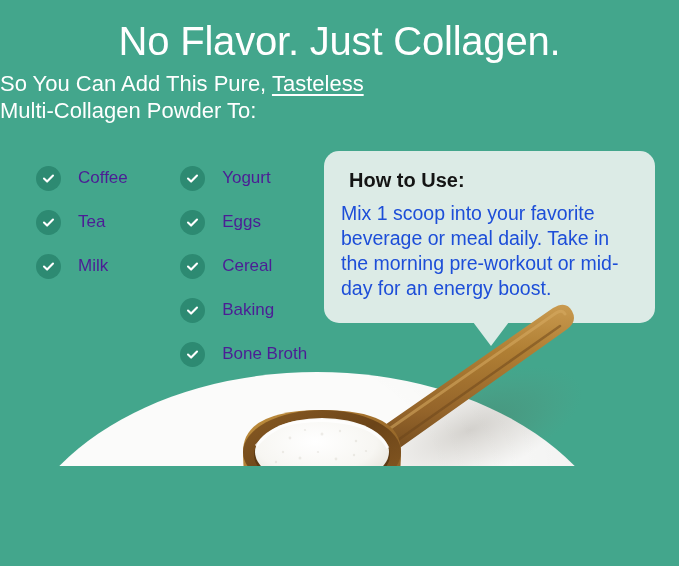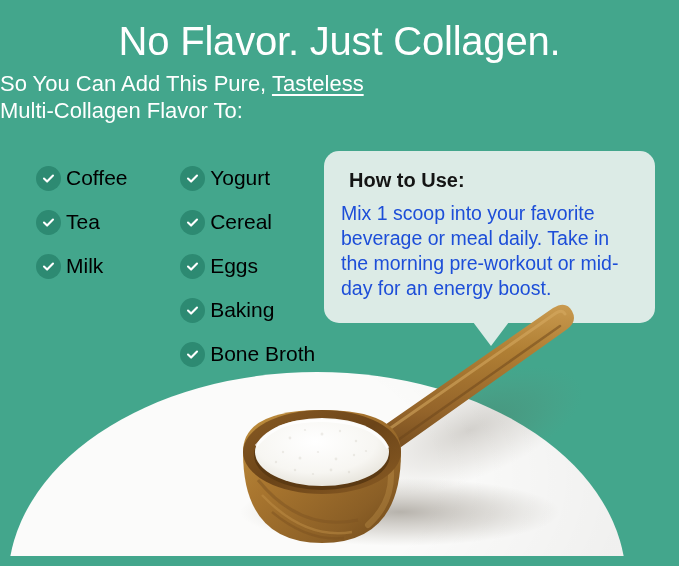--- a/index.html
+++ b/index.html
@@ -9,21 +9,21 @@
   body {
     width: 679px;
     height: 566px;
     overflow: hidden;
     font-family: "Liberation Sans", sans-serif;
     background: #43a68c;
   }
   #poster {
     position: relative;
     width: 679px;
-    height: 556px;
+    height: 466px;
     background: #43a68c;
     overflow: hidden;
   }
 
   
   .table-surface {
     position: absolute;
     left: 8px;
     top: 372px;
     width: 618px;
@@ -97,23 +97,23 @@
     height: 25px;
     border-radius: 50%;
     background: #2d8a72;
     display: flex;
     align-items: center;
     justify-content: center;
     flex: 0 0 auto;
   }
   .check-icon svg { display: block; }
   .check-label {
-    margin-left: 5px;
-    color: #000000;
-    font-size: 21px;
+    margin-left: 17px;
+    color: #4c1d95;
+    font-size: 17px;
     line-height: 24px;
     font-weight: 400;
     white-space: nowrap;
   }
 
   
   .callout {
     position: absolute;
     left: 324px;
     top: 151px;
@@ -164,21 +164,21 @@
 
 <div id="poster">
 
   <div class="table-surface"></div>
   <div class="table-shade"></div>
 
   <div class="headline">No Flavor. Just Collagen.</div>
 
   <div class="subhead">
     <span><span>So You Can Add This Pure, </span><span class="u">Tasteless</span></span><br>
-    <span>Multi-Collagen Flavor To:</span>
+    <span>Multi-Collagen Powder To:</span>
   </div>
 
   <div class="checklist">
 
     <div class="check-col col1">
       <div class="check-row">
         <span class="check-icon">
           <svg width="15" height="15" viewBox="0 0 15 15">
               <path d="M3 7.6 L6.1 10.6 L12 4.6" fill="none" stroke="#ffffff" stroke-width="2.1" stroke-linecap="round" stroke-linejoin="round"></path>
             </svg>
@@ -211,29 +211,29 @@
             </svg>
         </span>
         <span class="check-label">Yogurt</span>
       </div>
       <div class="check-row">
         <span class="check-icon">
           <svg width="15" height="15" viewBox="0 0 15 15">
               <path d="M3 7.6 L6.1 10.6 L12 4.6" fill="none" stroke="#ffffff" stroke-width="2.1" stroke-linecap="round" stroke-linejoin="round"></path>
             </svg>
         </span>
+        <span class="check-label">Eggs</span>
+      </div>
+      <div class="check-row">
+        <span class="check-icon">
+          <svg width="15" height="15" viewBox="0 0 15 15">
+              <path d="M3 7.6 L6.1 10.6 L12 4.6" fill="none" stroke="#ffffff" stroke-width="2.1" stroke-linecap="round" stroke-linejoin="round"></path>
+            </svg>
+        </span>
         <span class="check-label">Cereal</span>
-      </div>
-      <div class="check-row">
-        <span class="check-icon">
-          <svg width="15" height="15" viewBox="0 0 15 15">
-              <path d="M3 7.6 L6.1 10.6 L12 4.6" fill="none" stroke="#ffffff" stroke-width="2.1" stroke-linecap="round" stroke-linejoin="round"></path>
-            </svg>
-        </span>
-        <span class="check-label">Eggs</span>
       </div>
       <div class="check-row">
         <span class="check-icon">
           <svg width="15" height="15" viewBox="0 0 15 15">
               <path d="M3 7.6 L6.1 10.6 L12 4.6" fill="none" stroke="#ffffff" stroke-width="2.1" stroke-linecap="round" stroke-linejoin="round"></path>
             </svg>
         </span>
         <span class="check-label">Baking</span>
       </div>
       <div class="check-row">

